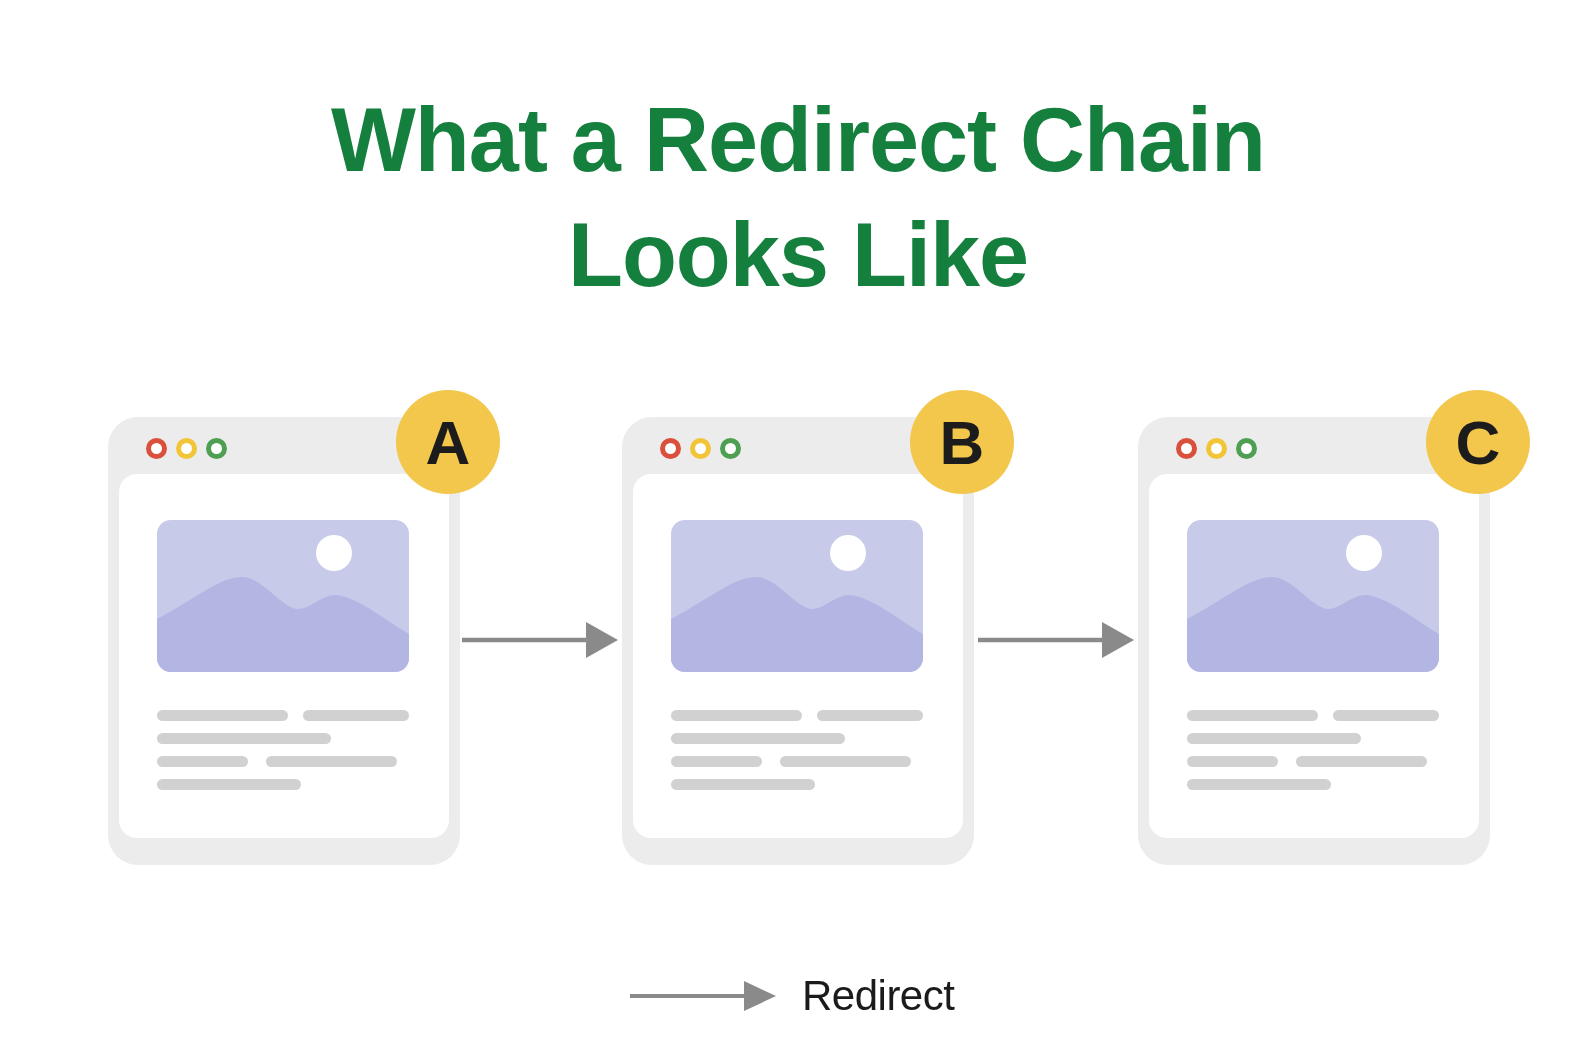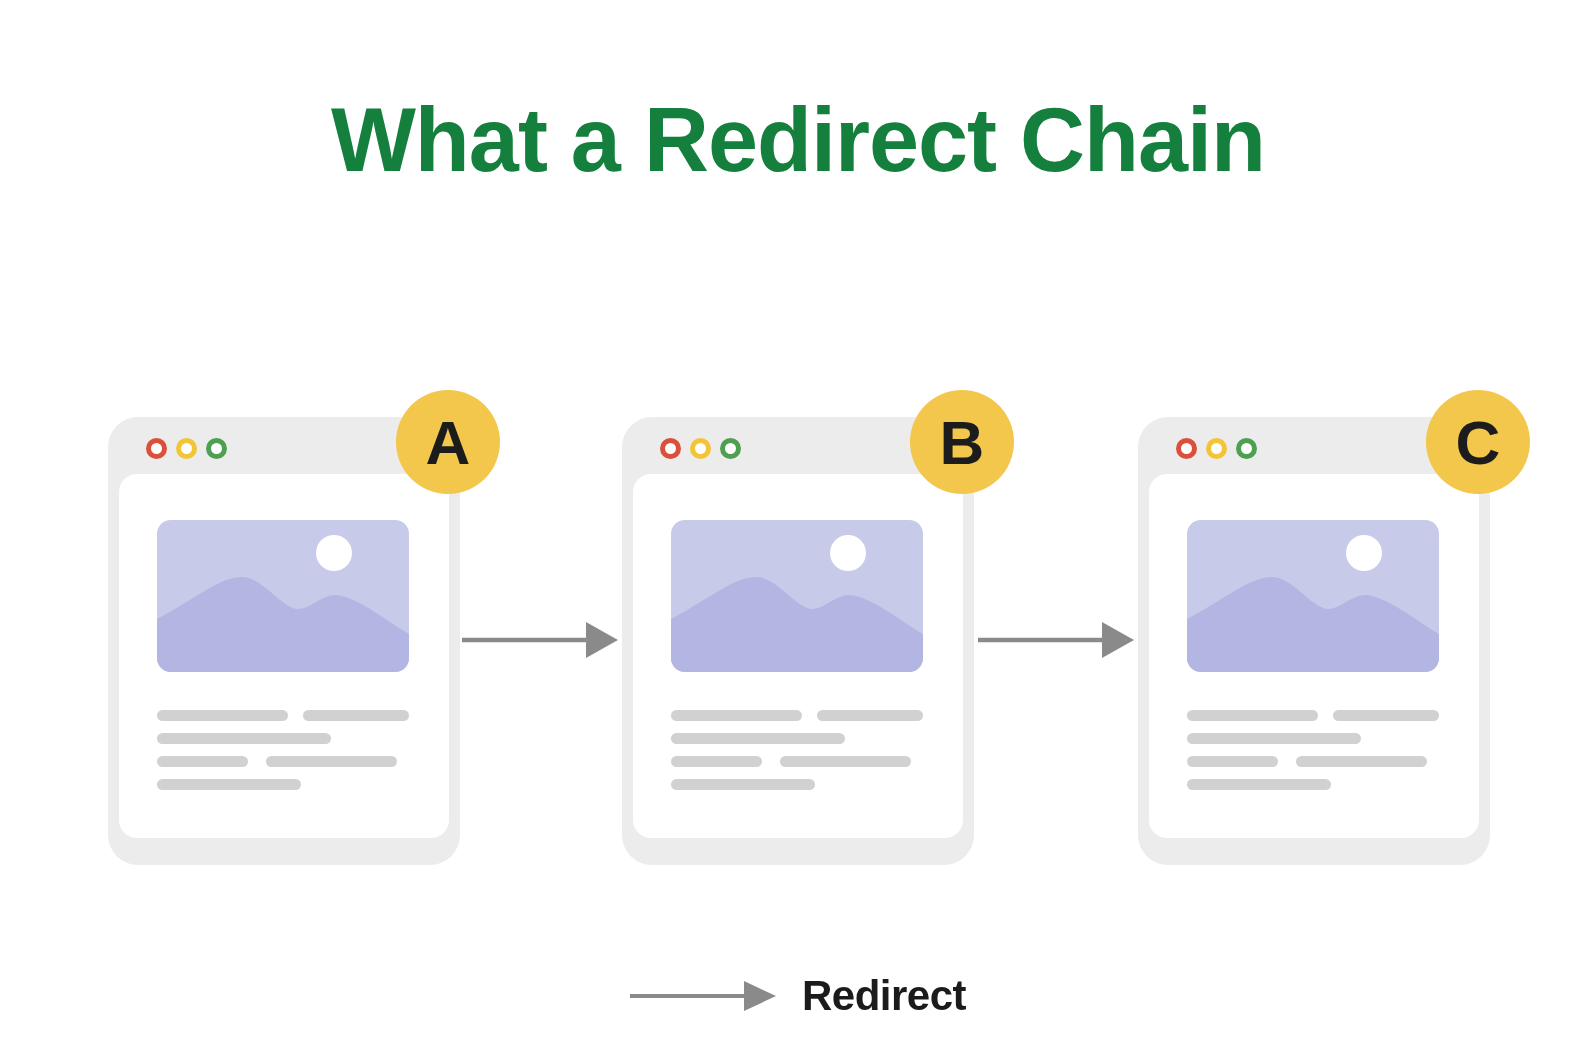--- a/index.html
+++ b/index.html
@@ -78,31 +78,32 @@
     width:1596px; height:1059px;
     pointer-events:none;
   }
 
   
   .legend {
     position:absolute; left:630px; top:972px; height:48px;
     display:flex; align-items:center; gap:26px;
   }
   .legend-label {
-    font-size:42px; font-weight:bold; color:#1b1b1b;
+    font-size:42px; font-weight:normal; color:#1b1b1b;
     letter-spacing:-0.5px;
   }
 </style>
 </head>
 <body>
 
 <div class="canvas">
 
   <div class="title">
     <div>What a Redirect Chain</div>
+    <div>Looks Like</div>
   </div>
 
   <div class="window window-a">
     <div class="traffic">
       <span class="dot dot-red"></span>
       <span class="dot dot-yellow"></span>
       <span class="dot dot-green"></span>
     </div>
     <div class="panel">
       <div class="img-ph">

